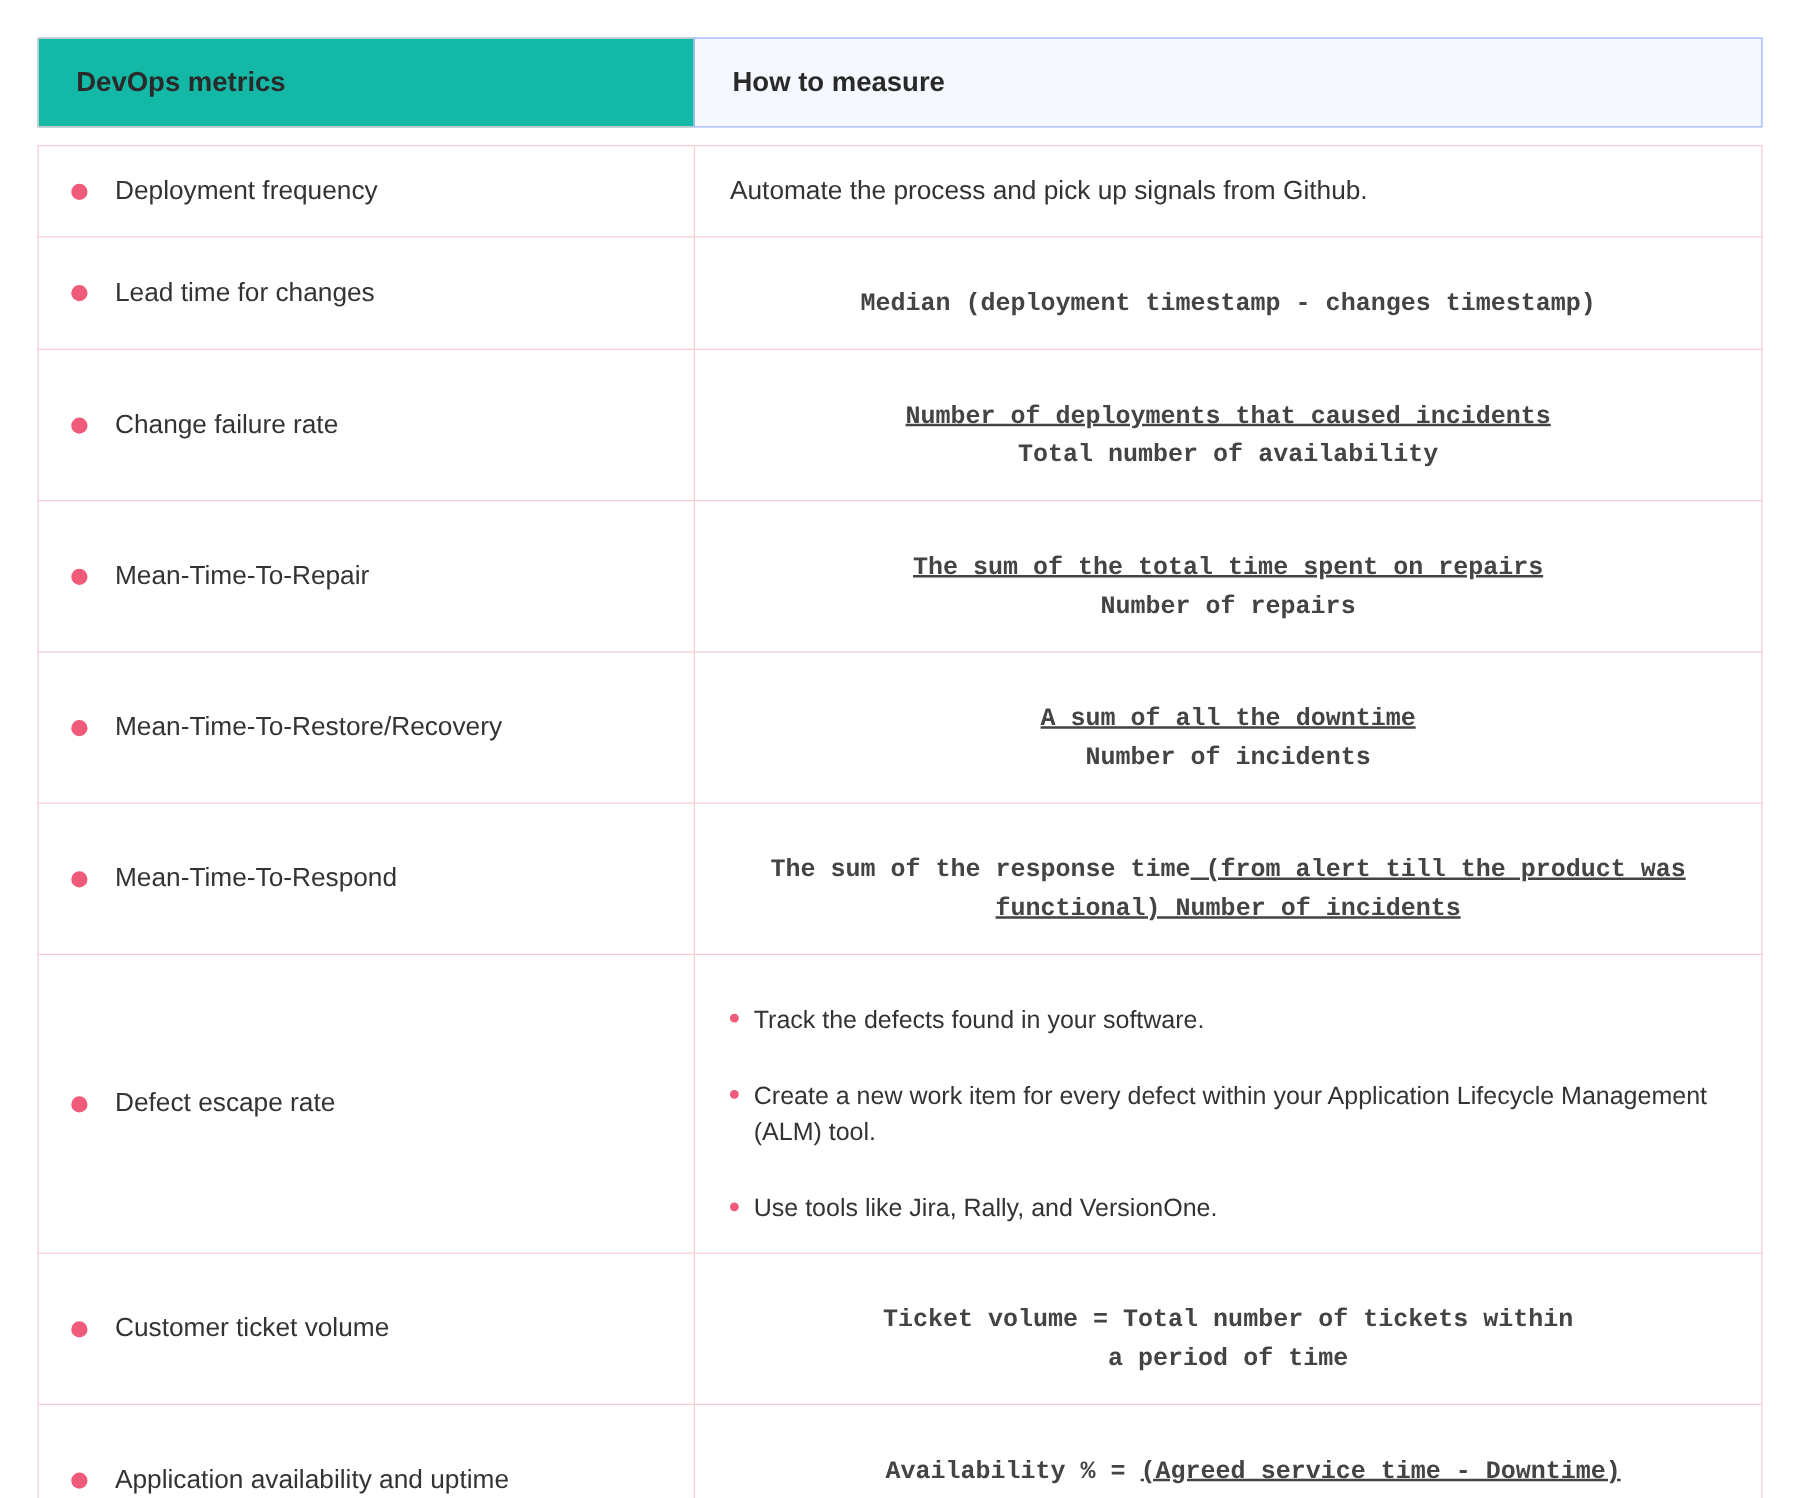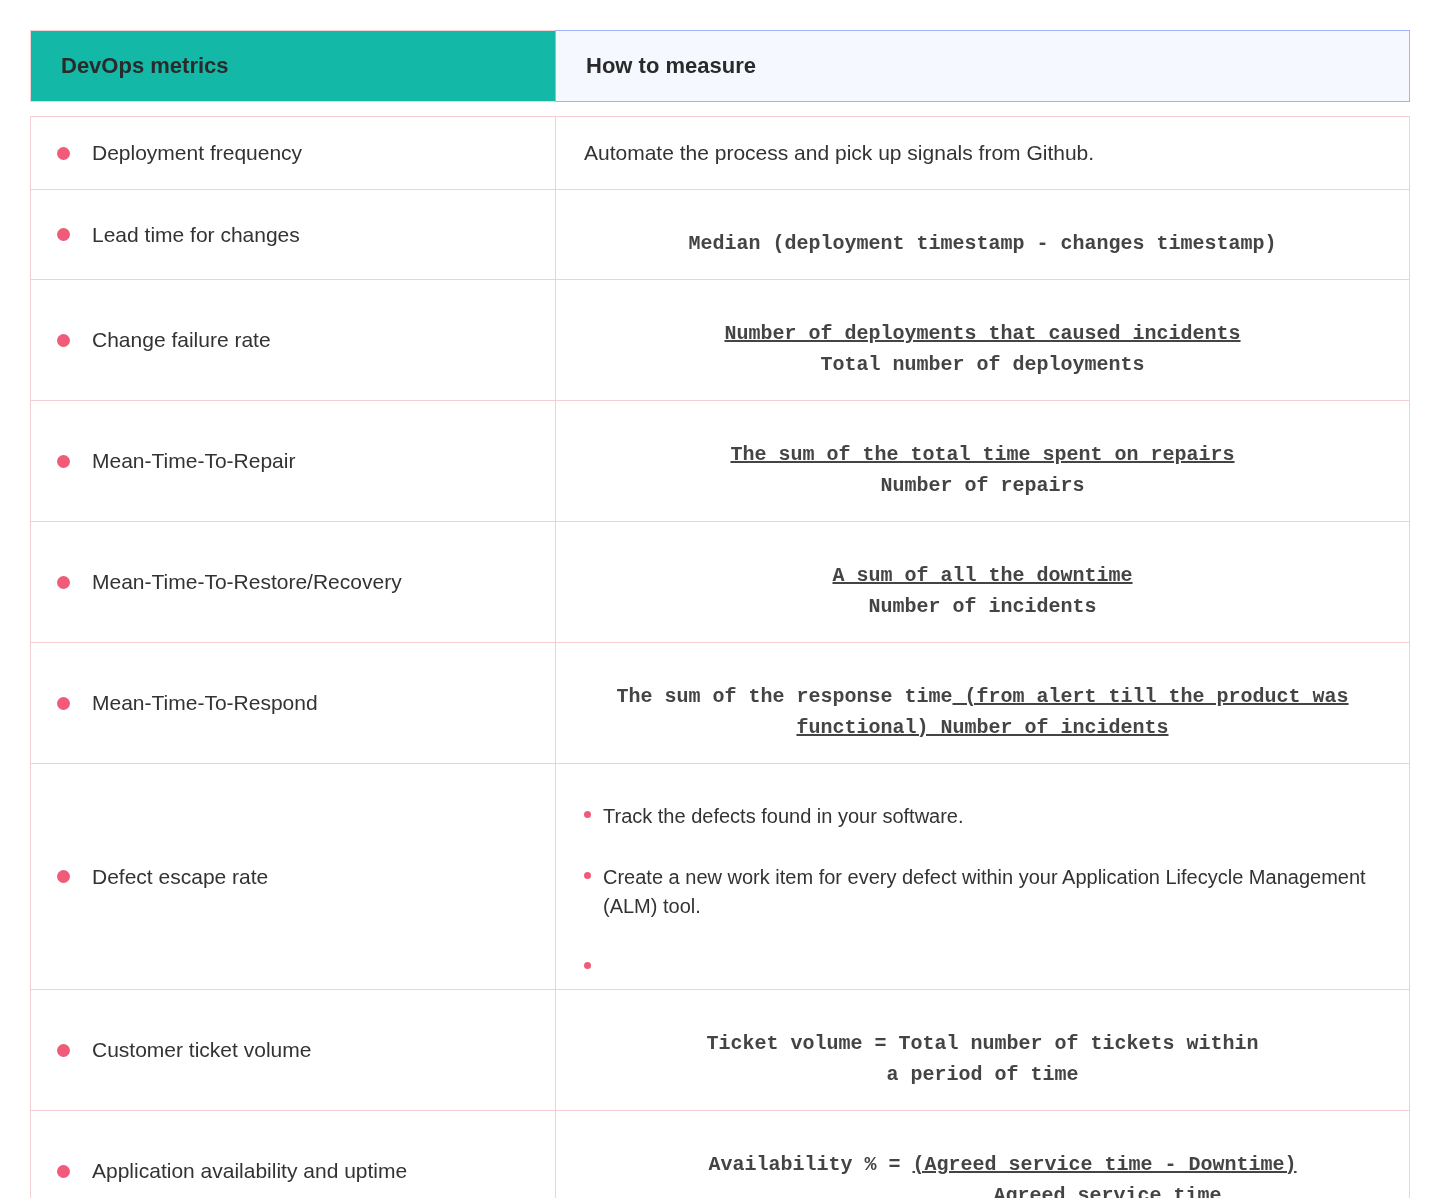--- a/index.html
+++ b/index.html
@@ -122,21 +122,21 @@
     </div>
 
     <div class="data-row">
       <div class="metric-cell">
         <span class="bullet"></span>
         <span class="metric-label">Change failure rate</span>
       </div>
       <div class="measure-cell">
         <div class="formula-mono fraction">
           <div class="numer">Number of deployments that caused incidents</div>
-          <div class="denom">Total number of deployments</div>
+          <div class="denom">Total number of availability</div>
         </div>
       </div>
     </div>
 
     <div class="data-row">
       <div class="metric-cell">
         <span class="bullet"></span>
         <span class="metric-label">Mean-Time-To-Repair</span>
       </div>
       <div class="measure-cell">
@@ -182,20 +182,21 @@
           <li>
               <span class="sub-bullet"></span>
               <span>Track the defects found in your software.</span>
             </li>
           <li>
               <span class="sub-bullet"></span>
               <span>Create a new work item for every defect within your Application Lifecycle Management (ALM) tool.</span>
             </li>
           <li>
               <span class="sub-bullet"></span>
+              <span>Use tools like Jira, Rally, and VersionOne.</span>
             </li>
         </ul>
       </div>
     </div>
 
     <div class="data-row">
       <div class="metric-cell">
         <span class="bullet"></span>
         <span class="metric-label">Customer ticket volume</span>
       </div>

